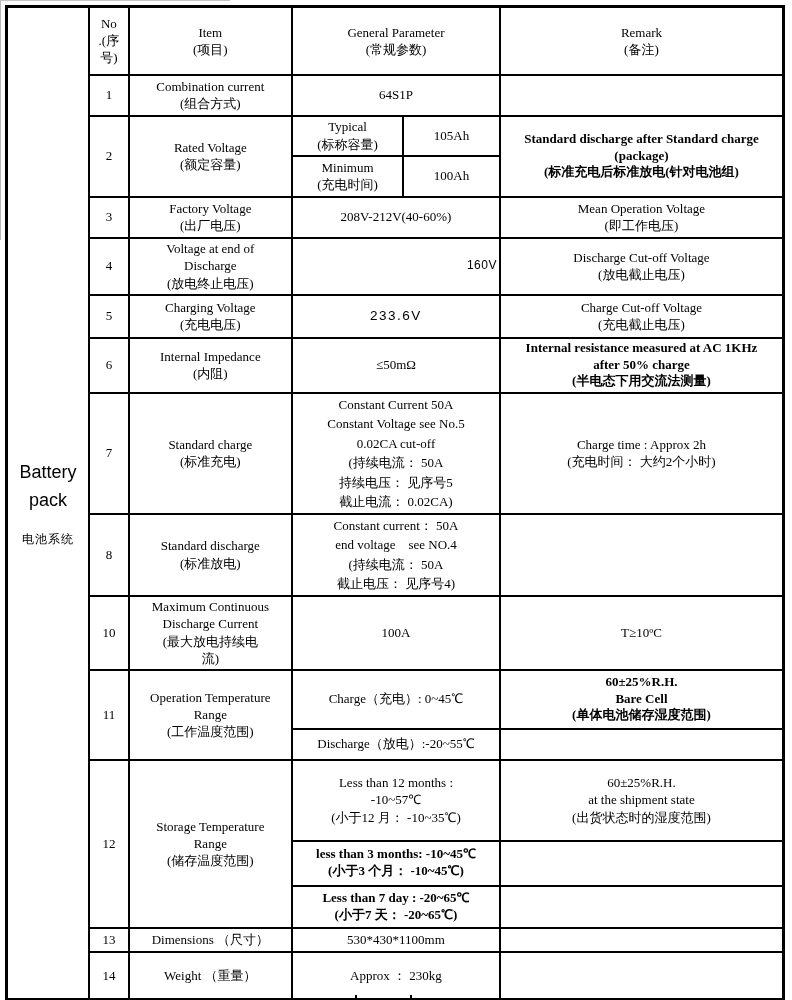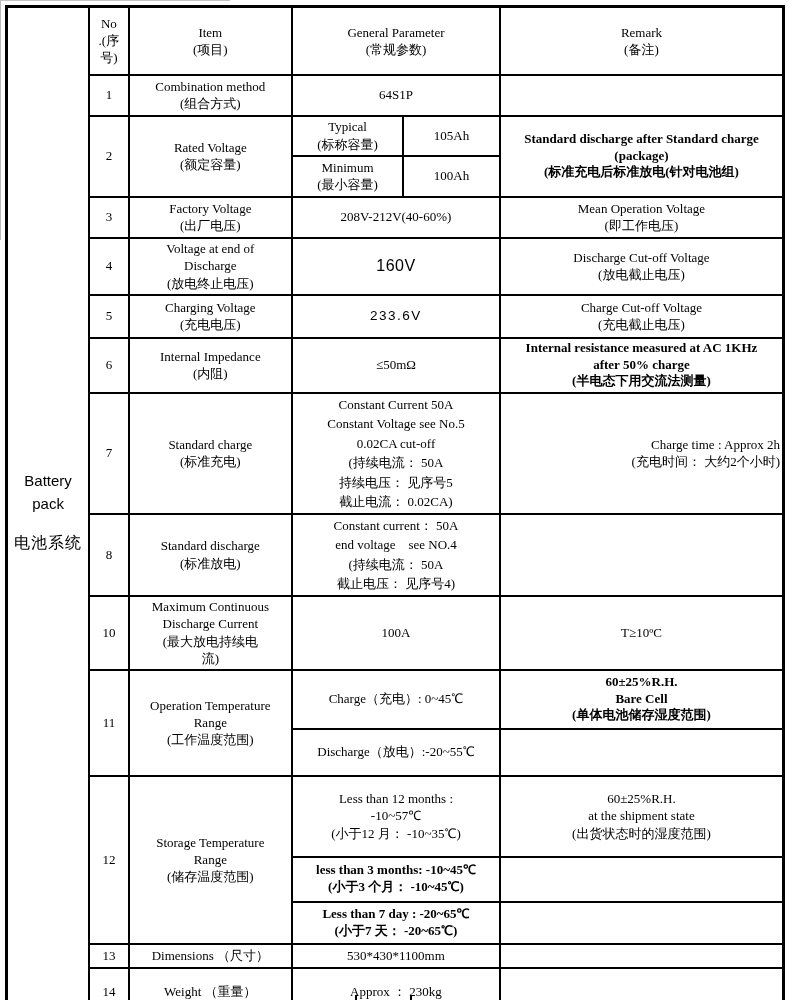--- a/index.html
+++ b/index.html
@@ -8,25 +8,25 @@
   .edge-artifact-left{position:absolute;left:0;top:0;width:1px;height:240px;background:#b9b9b9;}
   .edge-artifact-top{position:absolute;left:0;top:0;width:230px;height:1px;background:#c4c4c4;}
   table.spec{position:absolute;left:5px;top:5px;width:780px;border-collapse:collapse;
              table-layout:fixed;border:3px solid #000;}
   td{border:2px solid #000;text-align:center;vertical-align:middle;
      white-space:pre-line;font-size:13px;line-height:1.32;padding:1px 2px;
      overflow:hidden;}
   .c-left{width:82px;} .c-no{width:39px;} .c-item{width:162px;}
   .c-p1{width:110px;} .c-p2{width:96px;} .c-rem{width:281px;}
   .left-cell{font-family:"Liberation Sans", sans-serif;}
-  .left-en{font-size:15px;line-height:1.55;}
-  .left-zh{font-size:16px;letter-spacing:1px;}
-  .v160{font-family:"Liberation Sans", sans-serif;font-size:16px;letter-spacing:0.5px;}
+  .left-en{font-size:18px;line-height:1.55;}
+  .left-zh{font-size:12px;letter-spacing:1px;}
+  .v160{font-family:"Liberation Sans", sans-serif;font-size:12px;letter-spacing:0.5px;text-align:right;}
   .v233{font-family:"Liberation Sans", sans-serif;font-size:13.5px;letter-spacing:1.5px;}
-  .pad-left{text-align:right;}
+  .pad-left{text-align:center;}
   .small-lh{line-height:1.28;font-weight:bold;}
   .r7p{line-height:1.5;}
   .stub{position:absolute;top:995px;width:2px;height:5px;background:#000;}
   .stub1{left:355px;} .stub2{left:410px;}
 </style>
 </head>
 <body>
 
 <div class="page">
   <div class="edge-artifact-left"></div>
@@ -54,40 +54,40 @@
         <td>Item
 (项目)</td>
         <td colspan="2">General Parameter
 (常规参数)</td>
         <td>Remark
 (备注)</td>
       </tr>
 
       <tr style="height:41px">
         <td>1</td>
-        <td>Combination method
+        <td>Combination current
 (组合方式)</td>
         <td colspan="2">64S1P</td>
         <td></td>
       </tr>
 
       <tr style="height:40px">
         <td rowspan="2">2</td>
         <td rowspan="2">Rated Voltage
 (额定容量)</td>
         <td>Typical
 (标称容量)</td>
         <td>105Ah</td>
         <td rowspan="2" class="small-lh">Standard discharge after Standard charge
 (package)
 (标准充电后标准放电(针对电池组)</td>
       </tr>
       <tr style="height:41px">
         <td>Minimum
-(最小容量)</td>
+(充电时间)</td>
         <td>100Ah</td>
       </tr>
 
       <tr style="height:41px">
         <td>3</td>
         <td>Factory Voltage
 (出厂电压)</td>
         <td colspan="2">208V-212V(40-60%)</td>
         <td>Mean Operation Voltage
 (即工作电压)</td>
@@ -160,21 +160,21 @@
       <tr style="height:59px">
         <td rowspan="2">11</td>
         <td rowspan="2">Operation Temperature
 Range
 (工作温度范围)</td>
         <td colspan="2">Charge（充电）: 0~45℃</td>
         <td class="small-lh">60±25%R.H.
 Bare Cell
 (单体电池储存湿度范围)</td>
       </tr>
-      <tr style="height:47px">
+      <tr style="height:31px">
         <td colspan="2">Discharge（放电）:-20~55℃</td>
         <td></td>
       </tr>
 
       <tr style="height:81px">
         <td rowspan="3">12</td>
         <td rowspan="3">Storage Temperature
 Range
 (储存温度范围)</td>
         <td colspan="2">Less than 12 months :

